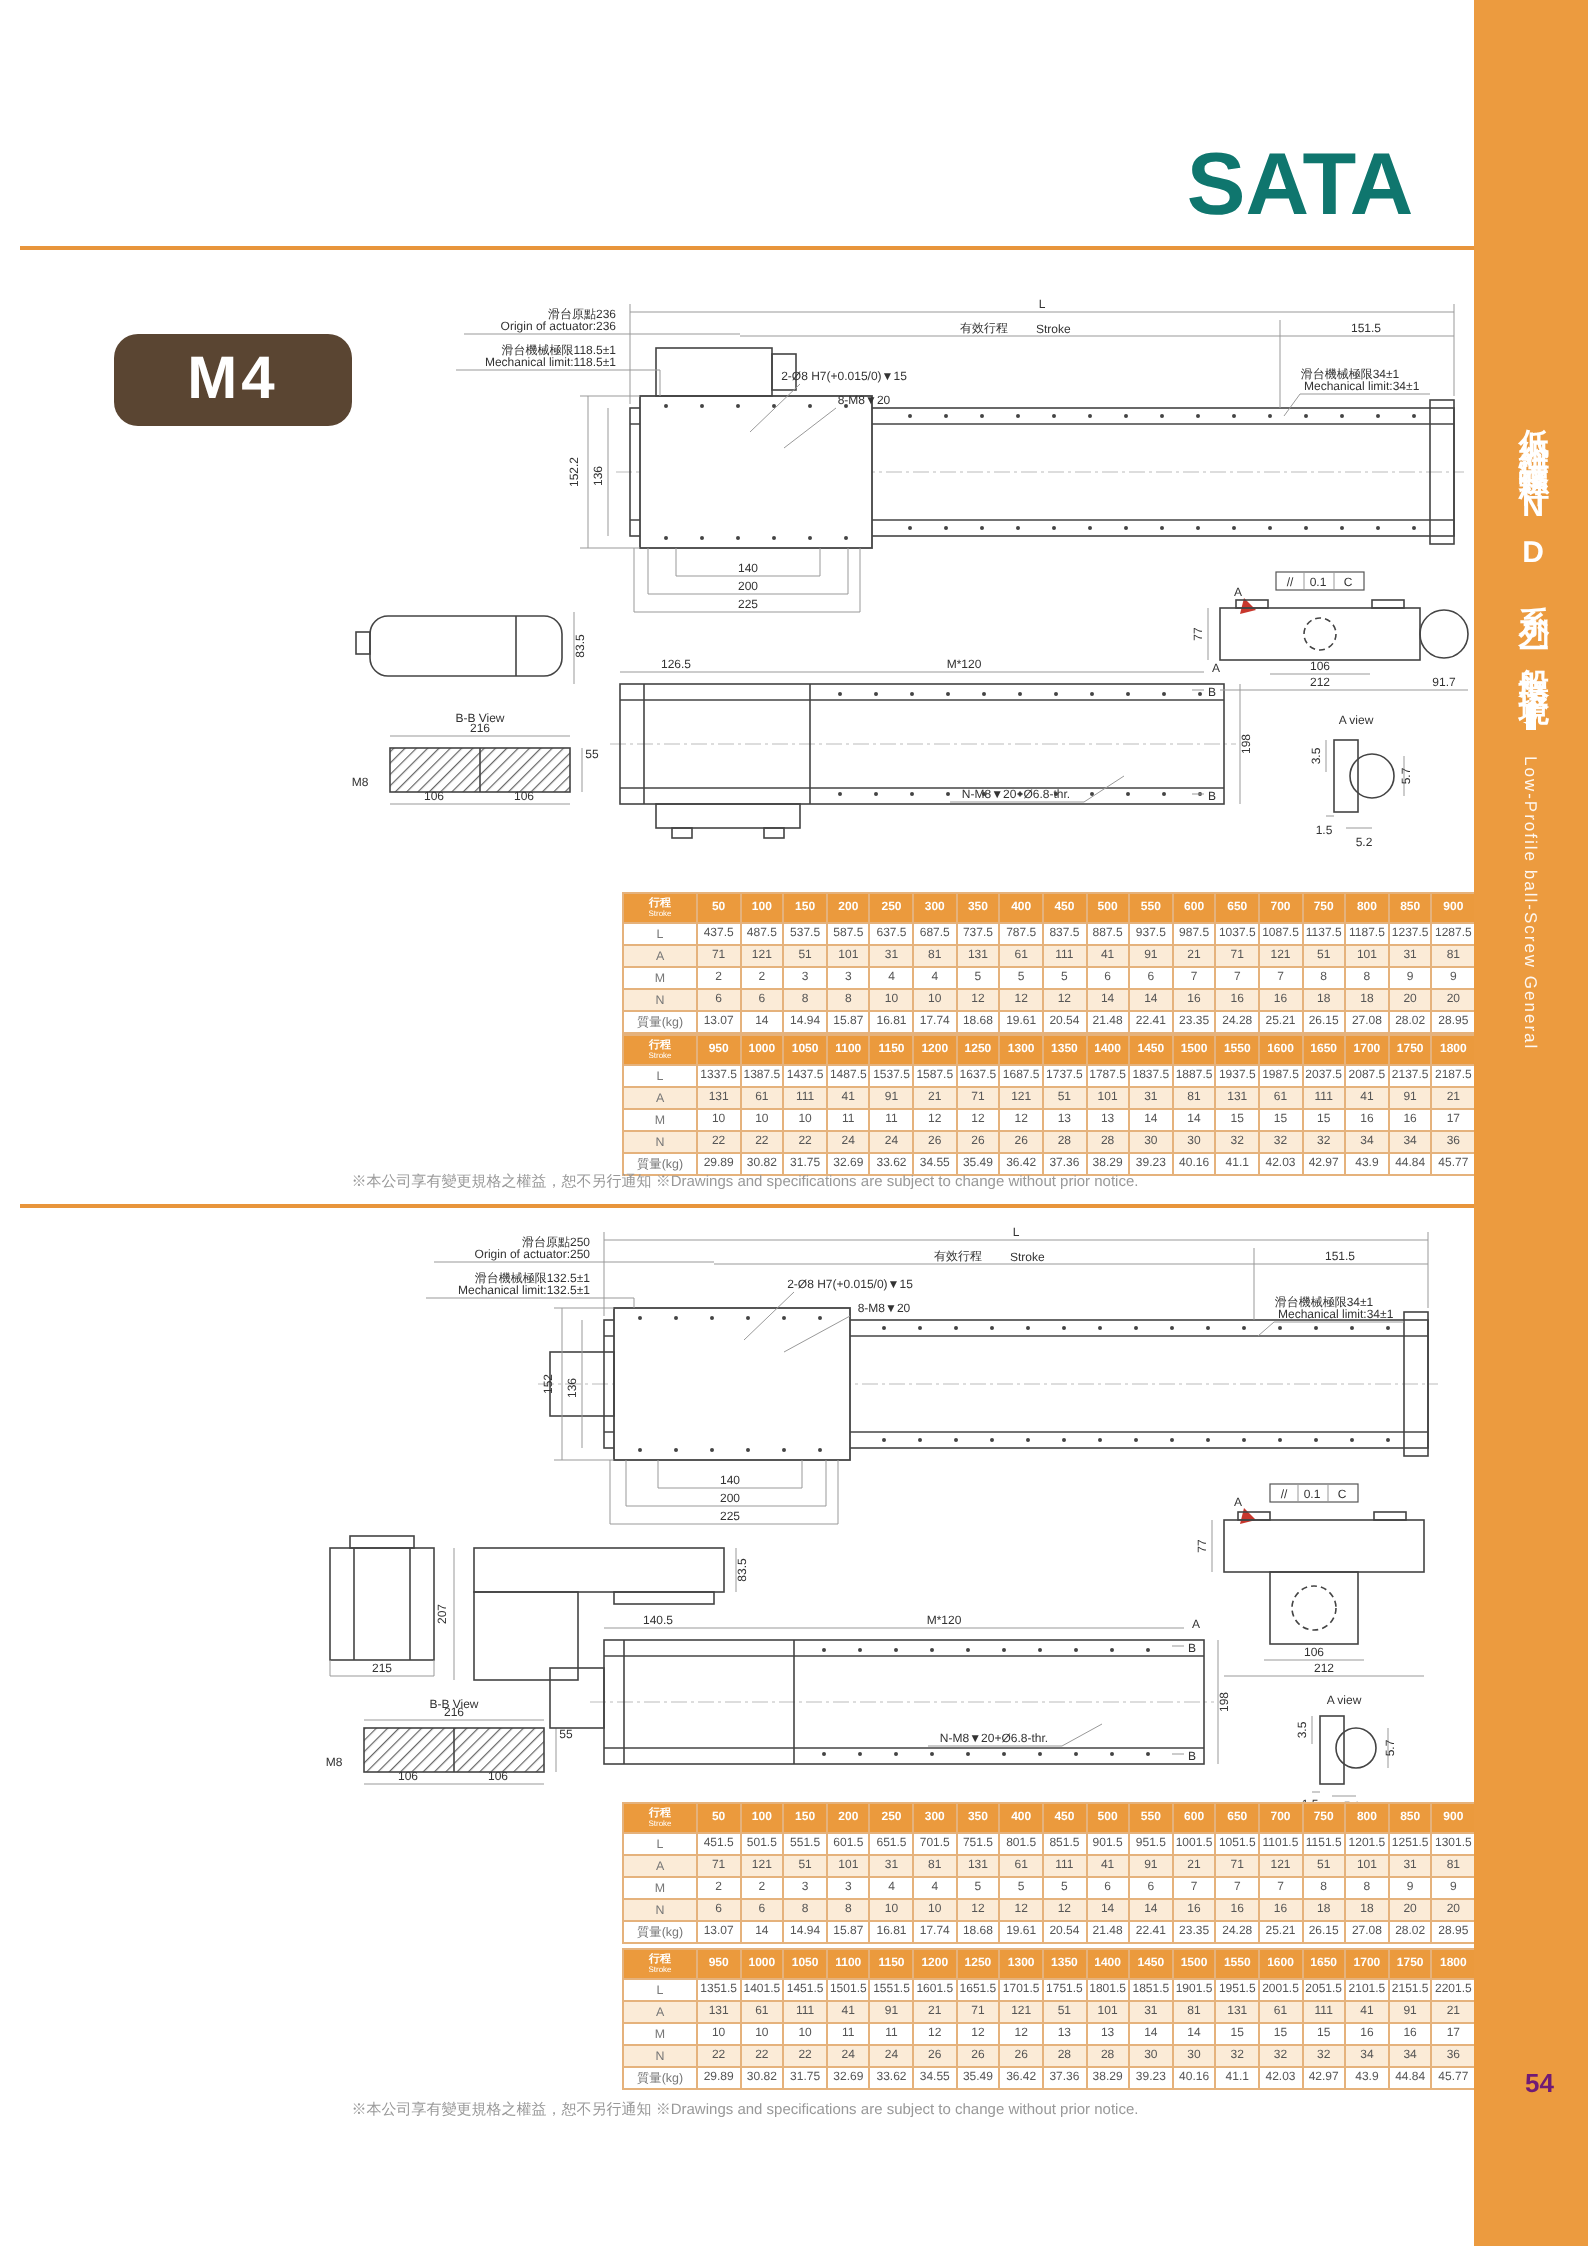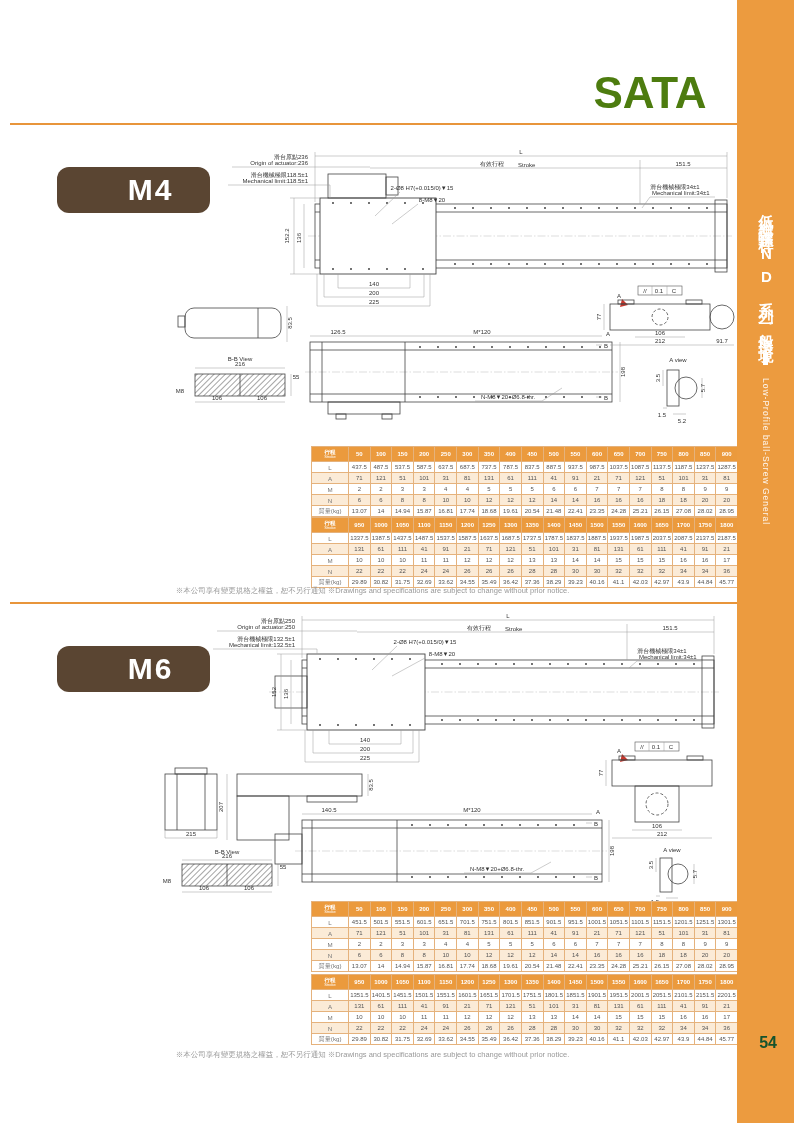--- a/index.html
+++ b/index.html
@@ -4,27 +4,27 @@
 <style>
   html,body{margin:0;padding:0;background:#e9e9e9;}
   .page{position:relative;width:794px;height:1123px;background:#fff;overflow:hidden;
         font-family:"Liberation Sans",sans-serif;margin:0 auto;}
   
   .sidebar{position:absolute;right:0;top:0;width:57px;height:1123px;background:#EC9B3F;}
   .sidebar-text{position:absolute;top:202px;left:0;width:57px;display:flex;flex-direction:column;align-items:center;gap:13px;}
   .v-zh{writing-mode:vertical-rl;text-orientation:upright;color:#fff;font-weight:bold;font-size:15px;letter-spacing:6px;}
   .v-en{writing-mode:vertical-rl;color:rgba(255,255,255,0.92);font-size:8.5px;letter-spacing:1px;}
   .v-bar{width:5px;height:12px;background:#fff;}
-  .pagenum{position:absolute;top:1034px;right:17px;font-size:16px;font-weight:bold;color:#14532d;}
+  .pagenum{position:absolute;top:1034px;right:17px;font-size:13px;font-weight:bold;color:#701a75;}
   
   .logo{position:absolute;top:68px;left:566px;width:168px;text-align:center;font-size:44px;
-        font-weight:800;color:#4d7c0f;letter-spacing:0px;}
+        font-weight:800;color:#0f766e;letter-spacing:0px;}
   .rule{position:absolute;left:10px;width:727px;height:2px;background:#E8953B;}
   .badge{position:absolute;left:57px;width:119px;height:46px;background:#5A4532;border-radius:12px;
-         color:#fff;font-weight:bold;font-size:30px;display:flex;align-items:center;justify-content:center;letter-spacing:2px;padding-left:34px;}
+         color:#fff;font-weight:bold;font-size:30px;display:flex;align-items:center;justify-content:center;letter-spacing:2px;}
   .disc{position:absolute;left:4px;width:737px;text-align:center;font-size:7.5px;color:#999;}
   
   .draw{position:absolute;}
   .draw text{font-family:"Liberation Sans",sans-serif;font-size:6px;fill:#333;}
   .ol{fill:none;stroke:#444;stroke-width:0.8;}
   .olw{fill:#fff;stroke:#444;stroke-width:0.9;}
   .dl{stroke:#999;stroke-width:0.5;fill:none;}
   .dlr{fill:#fff;stroke:#555;stroke-width:0.6;}
   .cl{stroke:#aaa;stroke-width:0.4;stroke-dasharray:8 2 1.5 2;fill:none;}
   .dot{stroke:#444;stroke-width:2;stroke-dasharray:0 18;stroke-linecap:round;}
@@ -523,21 +523,20 @@
           <td>43.9</td>
           <td>44.84</td>
           <td>45.77</td>
         </tr>
       </tbody>
     </table>
 
   <div class="disc" style="top:586px;">※本公司享有變更規格之權益，恕不另行通知 ※Drawings and specifications are subject to change without prior notice.</div>
   <div class="rule" style="top:602px;"></div>
 
-  <div class="badge" style="top:646px;">M6</div>
 
   <svg class="draw" style="left:157px;top:612px;width:578px;height:295px" viewBox="0 0 578 295">
     <defs>
       <pattern id="hatchB" width="4" height="4" patternUnits="userSpaceOnUse" patternTransform="rotate(45)">
         <rect width="4" height="4" fill="#fff"></rect>
           <line x1="0" y1="0" x2="0" y2="4" stroke="#666" stroke-width="1.2"></line>
       </pattern>
     </defs>
 
     <g>

